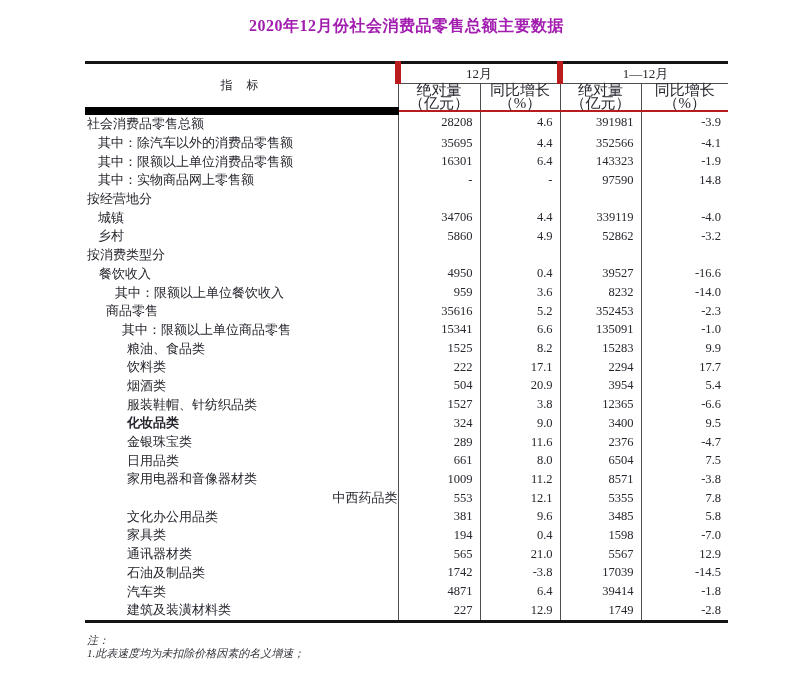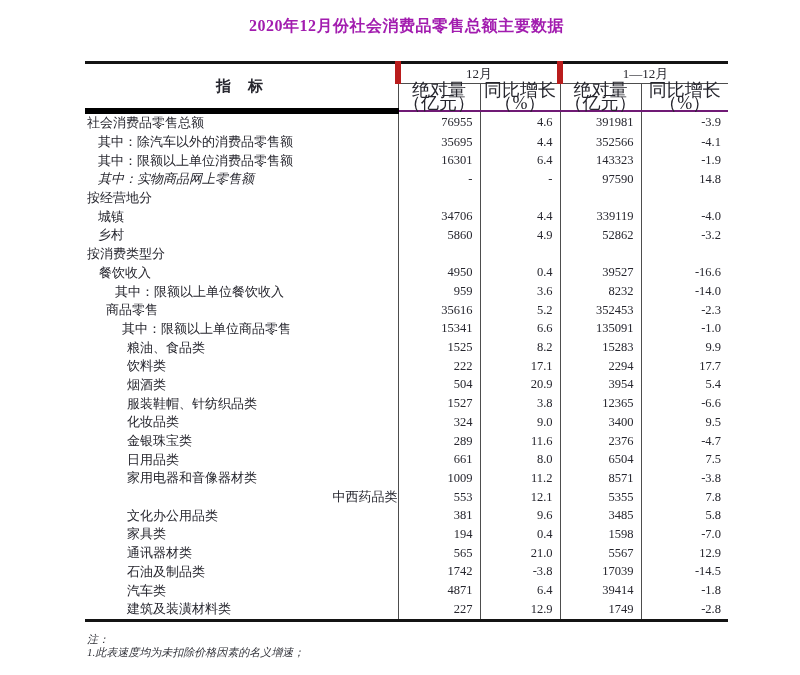--- a/index.html
+++ b/index.html
@@ -32,36 +32,35 @@
     border-bottom: 3px solid #141414;
   }
   col.c-ind { width: 313px; }
   col.c-v1 { width: 82px; }
   col.c-v2 { width: 80px; }
   col.c-v3 { width: 81px; }
   col.c-v4 { width: 87px; }
 
   th { font-weight: normal; padding: 0; }
   th.indicator {
-    font-size: 15px;
-    border-bottom: 6px solid #000000;
+    font-size: 12px;
+    border-bottom: 8px solid #000000;
     letter-spacing: 1px;
-    font-weight: bold;
   }
   tr.group-row th.group {
     height: 19px;
     font-size: 13px;
     border-bottom: 1px solid #4d4d4d;
     border-left: 6px solid #b91c1c;
     text-align: center;
   }
   tr.sub-row th {
     height: 26px;
-    font-size: 18px;
-    border-bottom: 2px solid #701a75;
+    font-size: 15px;
+    border-bottom: 2px solid #b91c1c;
     border-left: 1px solid #4d4d4d;
     text-align: center;
     vertical-align: middle;
   }
   tr.sub-row th div { line-height: 13px; }
 
   tbody td {
     height: 18.7px;
     font-size: 13px;
     padding: 0;
@@ -118,41 +117,41 @@
       </th>
       <th>
         <div>同比增长</div>
         <div>（%）</div>
       </th>
     </tr>
   </thead>
   <tbody>
       <tr>
         <td class="label" style="padding-left: 2px;">社会消费品零售总额</td>
-        <td class="val">76955</td>
+        <td class="val">28208</td>
         <td class="val">4.6</td>
         <td class="val">391981</td>
         <td class="val">-3.9</td>
       </tr>
       <tr>
         <td class="label" style="padding-left: 13px;">其中：除汽车以外的消费品零售额</td>
         <td class="val">35695</td>
         <td class="val">4.4</td>
         <td class="val">352566</td>
         <td class="val">-4.1</td>
       </tr>
       <tr>
         <td class="label" style="padding-left: 13px;">其中：限额以上单位消费品零售额</td>
         <td class="val">16301</td>
         <td class="val">6.4</td>
         <td class="val">143323</td>
         <td class="val">-1.9</td>
       </tr>
       <tr>
-        <td class="label" style="padding-left: 13px; font-style: italic;">其中：实物商品网上零售额</td>
+        <td class="label" style="padding-left: 13px;">其中：实物商品网上零售额</td>
         <td class="val">-</td>
         <td class="val">-</td>
         <td class="val">97590</td>
         <td class="val">14.8</td>
       </tr>
       <tr>
         <td class="label" style="padding-left: 2px;">按经营地分</td>
         <td class="val"></td>
         <td class="val"></td>
         <td class="val"></td>
@@ -229,21 +228,21 @@
         <td class="val">5.4</td>
       </tr>
       <tr>
         <td class="label" style="padding-left: 42px;">服装鞋帽、针纺织品类</td>
         <td class="val">1527</td>
         <td class="val">3.8</td>
         <td class="val">12365</td>
         <td class="val">-6.6</td>
       </tr>
       <tr>
-        <td class="label" style="padding-left: 42px;">化妆品类</td>
+        <td class="label" style="padding-left: 42px; font-weight: bold;">化妆品类</td>
         <td class="val">324</td>
         <td class="val">9.0</td>
         <td class="val">3400</td>
         <td class="val">9.5</td>
       </tr>
       <tr>
         <td class="label" style="padding-left: 42px;">金银珠宝类</td>
         <td class="val">289</td>
         <td class="val">11.6</td>
         <td class="val">2376</td>

